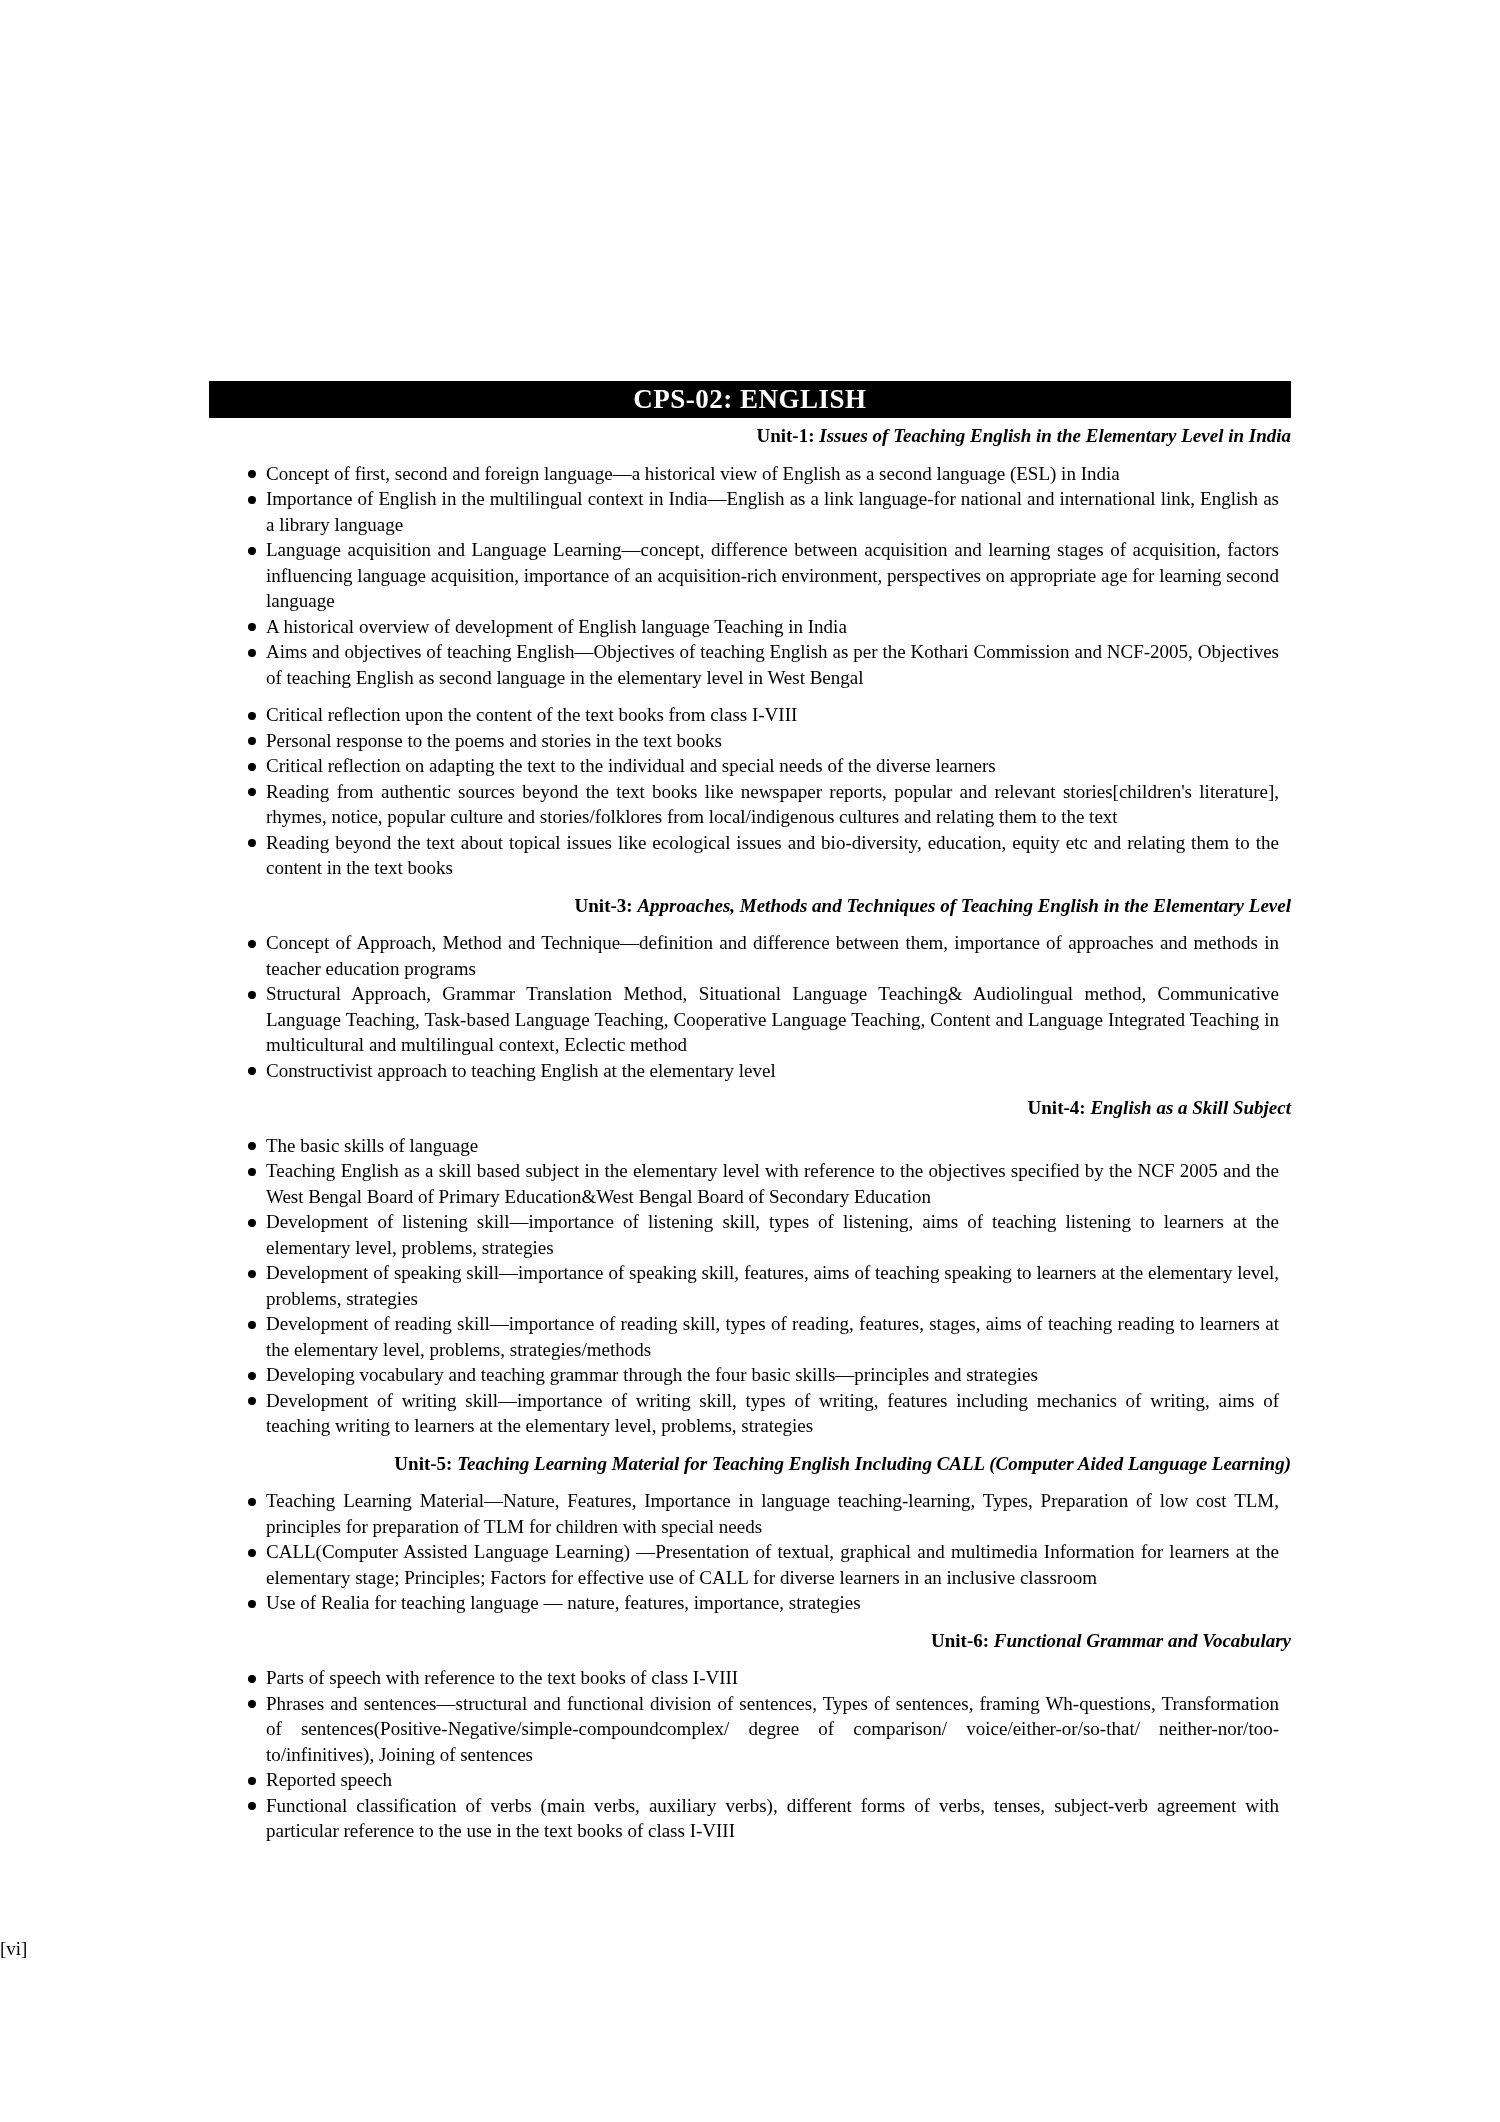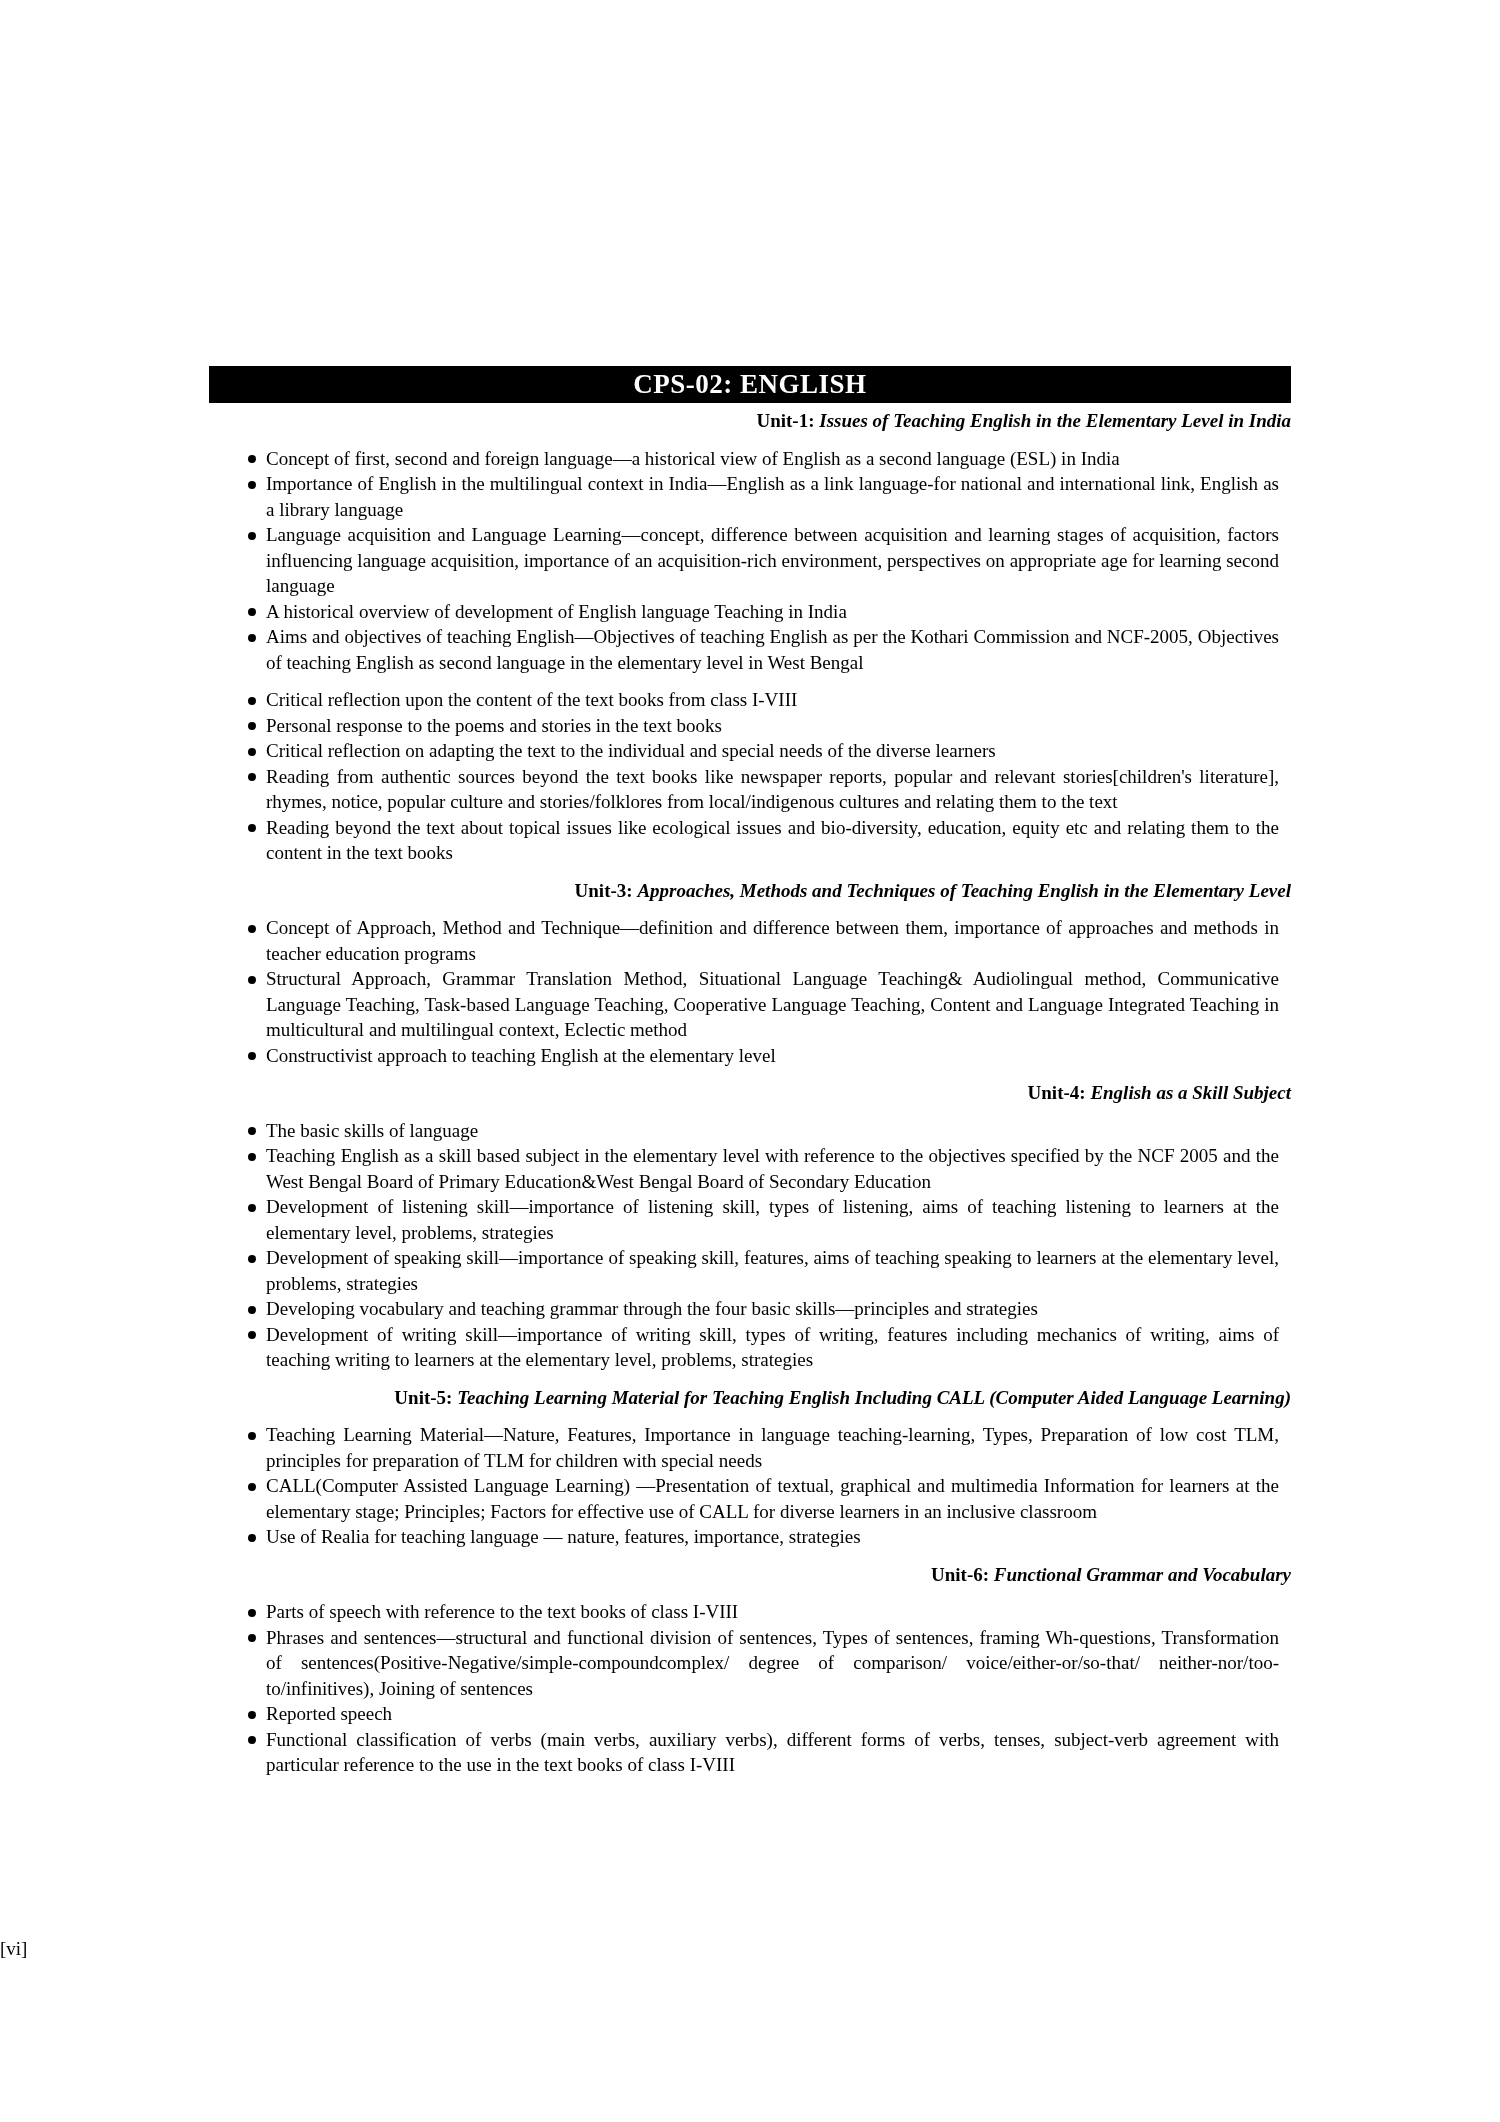--- a/index.html
+++ b/index.html
@@ -23,20 +23,21 @@
   .header-bar {
     background: #000000;
     color: #ffffff;
     height: 37px;
     line-height: 37px;
     text-align: center;
     font-weight: bold;
     font-size: 27px;
     letter-spacing: 0.5px;
     margin-bottom: 5px;
+    margin-top: 15px;
   }
   .unit-heading {
     margin: 0;
     font-size: 19px;
     line-height: 25.5px;
     font-weight: bold;
     text-align: right;
   }
   .unit-label {
     font-style: normal;
@@ -111,20 +112,21 @@
           <li class="bullet">Constructivist approach to teaching English at the elementary level</li>
         </ul>
       </section>
       <section>
         <h2 class="unit-heading"><span class="unit-label">Unit-4:</span> <span class="unit-title">English as a Skill Subject</span></h2>
         <ul class="bullets">
           <li class="bullet">The basic skills of language</li>
           <li class="bullet">Teaching English as a skill based subject in the elementary level with reference to the objectives specified by the NCF 2005 and the West Bengal Board of Primary Education&amp;West Bengal Board of Secondary Education</li>
           <li class="bullet">Development of listening skill—importance of listening skill, types of listening, aims of teaching listening to learners at the elementary level, problems, strategies</li>
           <li class="bullet">Development of speaking skill—importance of speaking skill, features, aims of teaching speaking to learners at the elementary level, problems, strategies</li>
+          <li class="bullet">Development of reading skill—importance of reading skill, types of reading, features, stages, aims of teaching reading to learners at the elementary level, problems, strategies/methods</li>
           <li class="bullet">Developing vocabulary and teaching grammar through the four basic skills—principles and strategies</li>
           <li class="bullet">Development of writing skill—importance of writing skill, types of writing, features including mechanics of writing, aims of teaching writing to learners at the elementary level, problems, strategies</li>
         </ul>
       </section>
       <section>
         <h2 class="unit-heading"><span class="unit-label">Unit-5:</span> <span class="unit-title">Teaching Learning Material for Teaching English Including CALL (Computer Aided Language Learning)</span></h2>
         <ul class="bullets">
           <li class="bullet">Teaching Learning Material—Nature, Features, Importance in language teaching-learning, Types, Preparation of low cost TLM, principles for preparation of TLM for children with special needs</li>
           <li class="bullet">CALL(Computer Assisted Language Learning) —Presentation of textual, graphical and multimedia Information for learners at the elementary stage; Principles; Factors for effective use of CALL for diverse learners in an inclusive classroom</li>
           <li class="bullet">Use of Realia for teaching language — nature, features, importance, strategies</li>

